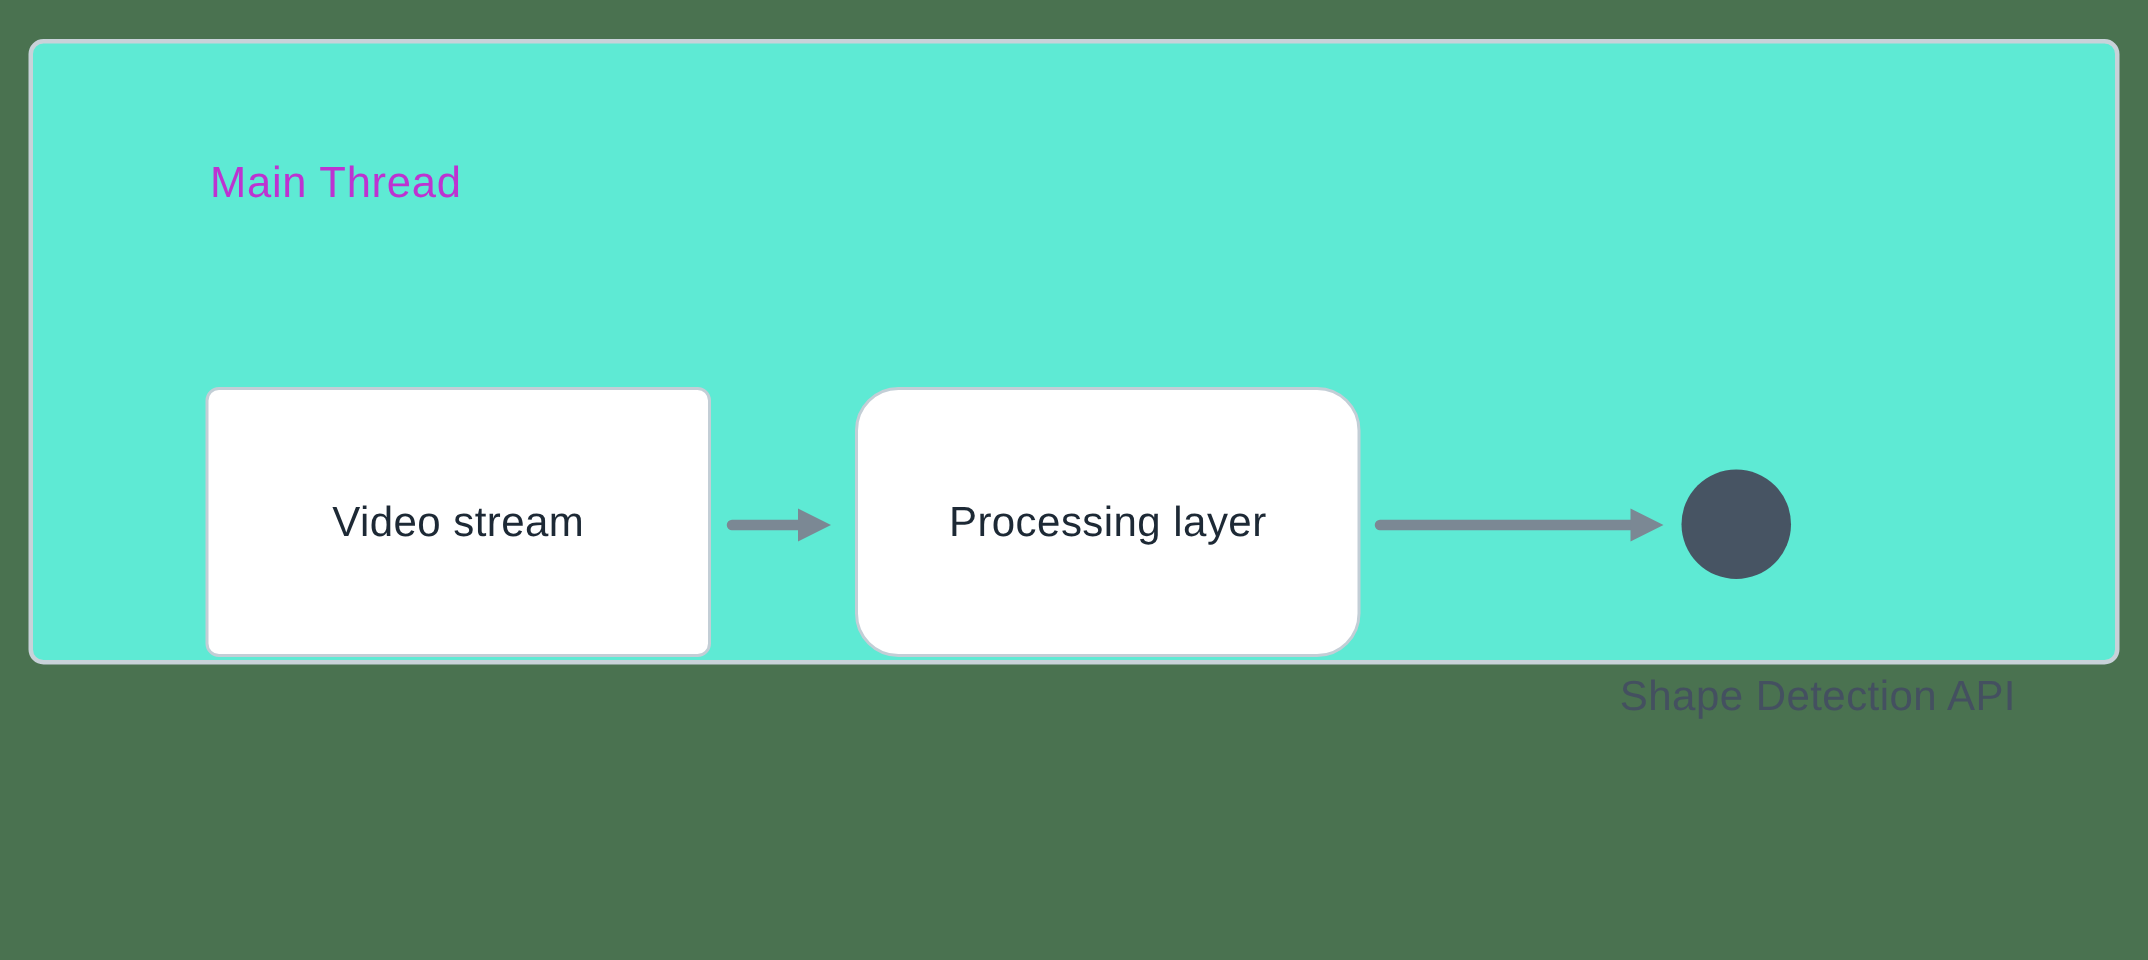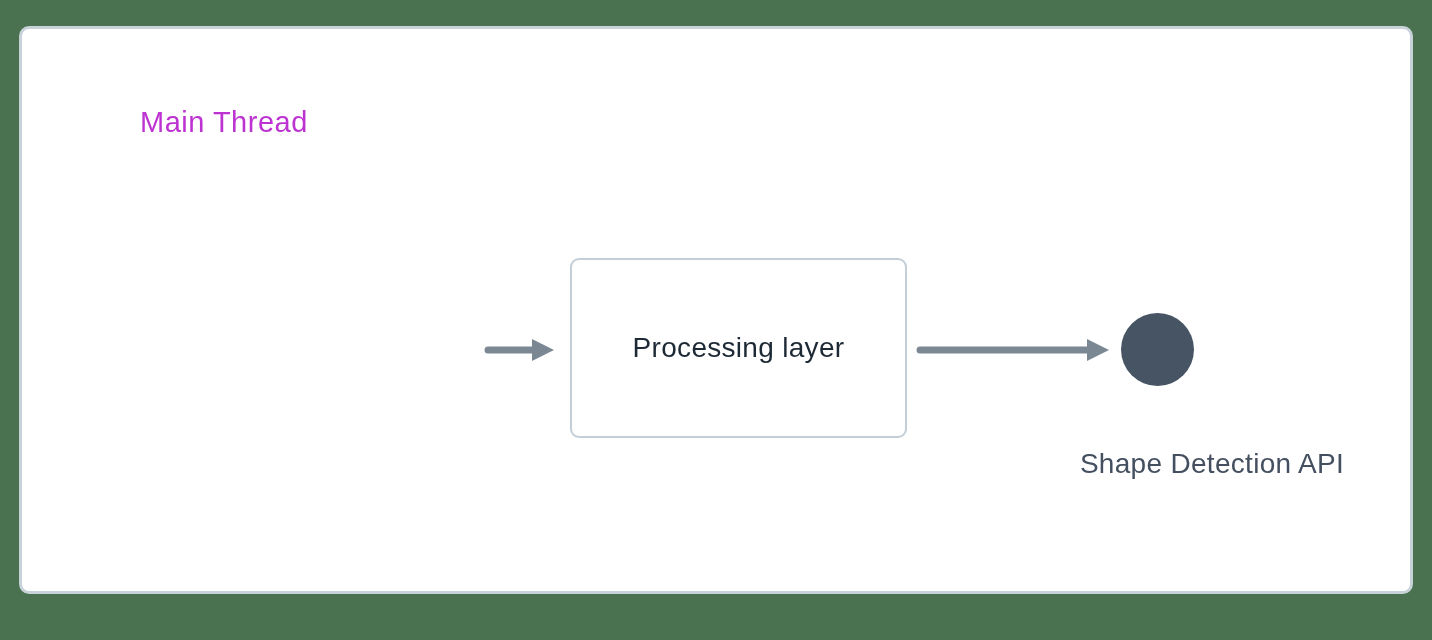--- a/index.html
+++ b/index.html
@@ -12,22 +12,22 @@
     position: relative;
     background: var(--bg, #4A7250);
     font-family: "Liberation Sans", "DejaVu Sans", sans-serif;
     overflow: hidden;
   }
   .panel {
     position: absolute;
     left: 19px;
     top: 26px;
     width: 1394px;
-    height: 568px;
-    background: #ffffff;
+    height: 417px;
+    background: #5eead4;
     border: 3px solid var(--panel-border, #C8D2D9);
     border-radius: 10px;
     box-sizing: border-box;
   }
   .thread-label {
     position: absolute;
     left: 118px;
     top: 76px;
     font-size: 29px;
     line-height: 34px;
@@ -47,21 +47,21 @@
     align-items: center;
     justify-content: center;
   }
   .node-label {
     font-size: 28px;
     color: var(--node-text, #1D2935);
     letter-spacing: 0.3px;
     white-space: nowrap;
   }
   .node-video { left: 115px; top: 229px; }
-  .node-processing { left: 548px; top: 229px; }
+  .node-processing { left: 548px; top: 229px; border-radius: 29px; }
   .arrow {
     position: absolute;
     color: var(--arrow, #7B8894);
   }
   .arrow-1 { left: 462px; top: 306px; }
   .arrow-2 { left: 893px; top: 306px; }
   .endpoint-circle {
     position: absolute;
     left: 1099px;
     top: 284px;
@@ -82,20 +82,23 @@
     white-space: nowrap;
   }
 </style>
 </head>
 <body>
 
 <div class="panel">
 
   <div class="thread-label">Main Thread</div>
 
+  <div class="node node-video">
+    <span class="node-label">Video stream</span>
+  </div>
 
   <svg class="arrow arrow-1" width="72" height="30" viewBox="0 0 72 30" aria-hidden="true">
     <line x1="4" y1="15" x2="50" y2="15" stroke="currentColor" stroke-width="7" stroke-linecap="round"></line>
     <polygon points="48,4 70,15 48,26" fill="currentColor"></polygon>
   </svg>
 
   <div class="node node-processing">
     <span class="node-label">Processing layer</span>
   </div>
 

